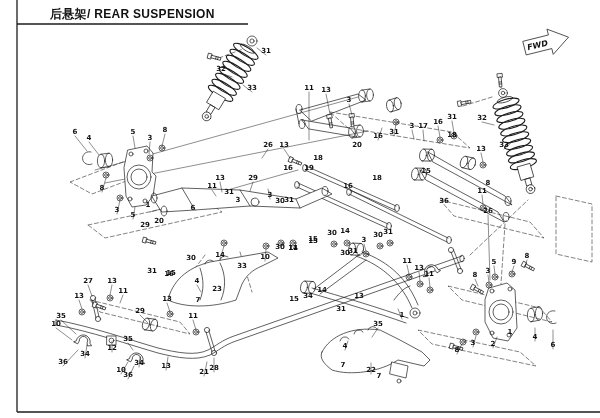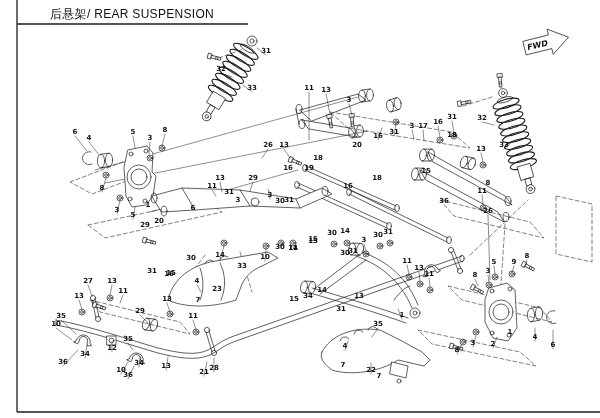--- a/index.html
+++ b/index.html
@@ -1,19 +1,19 @@
 <!DOCTYPE html>
 <html><head>
 <meta charset="utf-8">
 <style>
   *{margin:0;padding:0;box-sizing:border-box}
   html,body{width:600px;height:418px;background:#fff;font-family:"Liberation Sans",sans-serif}
   .stage{position:relative;width:600px;height:418px;background:#ffffff;overflow:hidden}
   .stage svg{position:absolute;left:0;top:0}
-  .page-title{position:absolute;left:50px;top:6px;font-size:12px;font-weight:normal;color:#111;
+  .page-title{position:absolute;left:50px;top:6px;font-size:12px;font-weight:bold;color:#111;
     letter-spacing:.3px;font-family:"Liberation Sans",sans-serif;white-space:nowrap}
   
   svg path,svg line,svg circle,svg ellipse,svg rect,svg polygon,svg polyline{
     fill:none;stroke:#1c1c1c;stroke-width:.7;stroke-linecap:round;stroke-linejoin:round}
   .fillw{fill:#ffffff}
   .heavy{stroke-width:1.1}
   .thin{stroke-width:.5}
   .dash{stroke-width:.55;stroke-dasharray:4 2.6}
   .frame{stroke-width:1.3;stroke-linecap:butt}
   text.callout{font:bold 7px "DejaVu Sans",sans-serif;fill:#111;stroke:none;text-anchor:middle}

